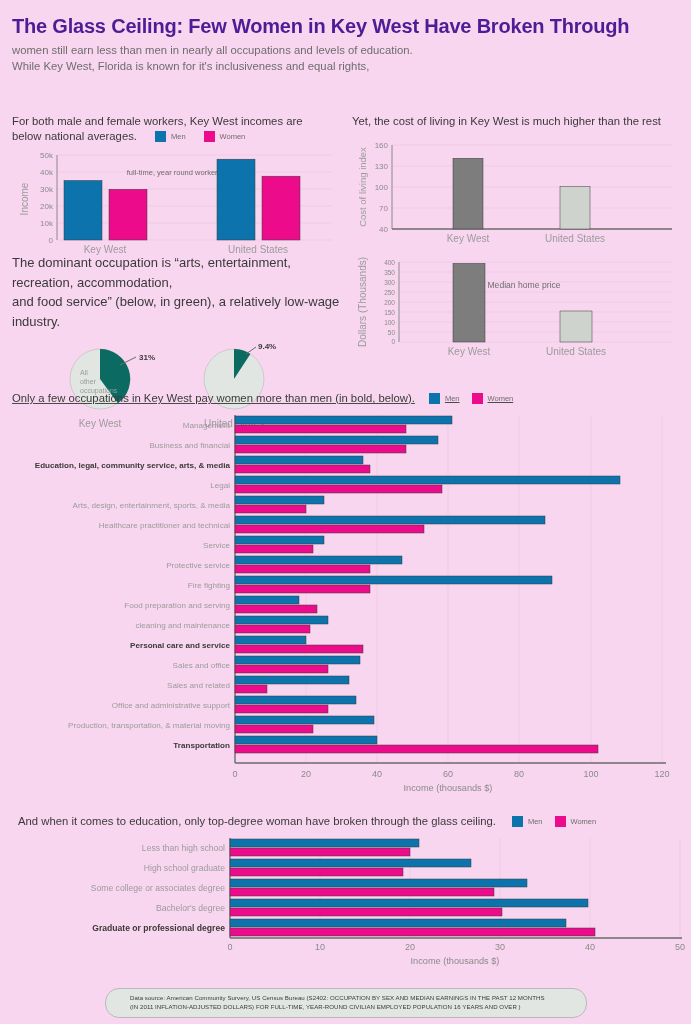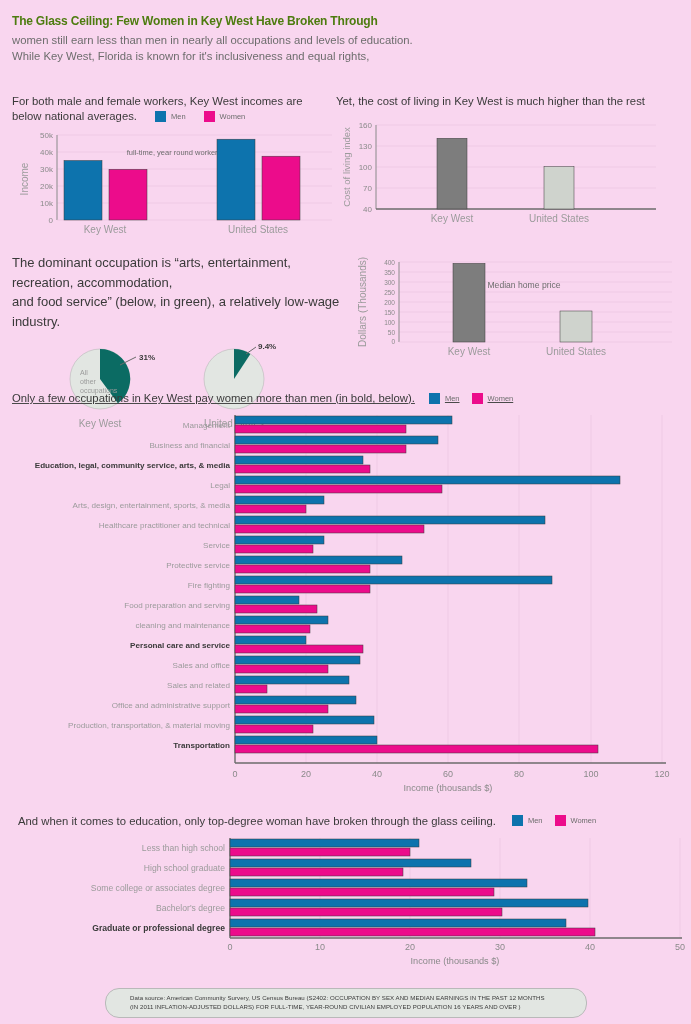--- a/index.html
+++ b/index.html
@@ -9,43 +9,43 @@
     font-family: "Liberation Sans", sans-serif;
     color: #4a4a4a;
     overflow: hidden;
     position: relative;
   }
   .page { position: relative; width: 691px; height: 1024px; padding: 0; }
 
   
   .header { padding: 14px 12px 0 12px; }
   .title {
-    font-size: 12px; font-weight: bold; color: #4d7c0f;
+    font-size: 20px; font-weight: bold; color: #4c1d95;
     letter-spacing: -0.2px; line-height: 1.2;
   }
   .subtitle {
     margin-top: 5px; font-size: 11.3px; color: #6d6d6d; line-height: 1.38;
   }
 
   
   .panel-head {
-    font-size: 11.3px; color: #3a3a3a; line-height: 1.35;
+    font-size: 11.3px; color: #3a3a3a; line-height: 1.35; margin-top: 20px;
   }
   .legend { display: inline-flex; align-items: center; gap: 5px; vertical-align: middle; }
   .legend + .legend { margin-left: 12px; }
   .swatch { width: 11px; height: 11px; display: inline-block; }
   .legend-label { font-size: 7.5px; color: #6d6d6d; }
 
   .axis-label { font-size: 8px; fill: #8a8a8a; }
   .tick-label { font-size: 8px; fill: #8a8a8a; }
 
   
   .quad { position: absolute; }
   #q-topleft  { left: 12px;  top: 94px;  width: 330px; }
-  #q-topright { left: 336px; top: 94px;  width: 330px; }
+  #q-topright { left: 352px; top: 94px;  width: 330px; }
   #q-botleft  { left: 12px;  top: 253px; width: 330px; }
   #q-botright { left: 352px; top: 248px; width: 330px; }
 
   .note { font-size: 7.5px; color: #6d6d6d; }
 
   
   .section-head { font-size: 11.3px; color: #3a3a3a; }
   .cat-label {
     font-size: 8.1px; color: #9b9b9b; text-align: right;
     white-space: nowrap; line-height: 1;
@@ -315,21 +315,21 @@
 
     <text class="cat-label" x="230" y="313" text-anchor="end" style="font-size:8.1px;fill:#9b9b9b">Production, transportation, &amp; material moving</text>
     <rect class="bar-blue" x="235" y="301" width="139" height="8"></rect>
     <rect class="bar-pink" x="235" y="310" width="78" height="8"></rect>
 
     <text class="cat-label bold" x="230" y="333" text-anchor="end" style="font-size:8.1px;fill:#3a3a3a;font-weight:bold">Transportation</text>
     <rect class="bar-blue" x="235" y="321" width="142" height="8"></rect>
     <rect class="bar-pink" x="235" y="330" width="363" height="8"></rect>
   </svg>
 
-  <div style="position:absolute;left:18px;top:815px;width:667px;display:flex;align-items:flex-start">
+  <div style="position:absolute;left:18px;top:815px;width:667px;display:flex;align-items:flex-end">
     <span class="section-head">And when it comes to education, only top-degree woman have broken through the glass ceiling.</span>
     <span class="legend" style="margin-left:16px">
       <span class="swatch" style="background:#0d73ad"></span>
       <span class="legend-label">Men</span>
     </span>
     <span class="legend">
       <span class="swatch" style="background:#ec0c8b"></span>
       <span class="legend-label">Women</span>
     </span>
   </div>

